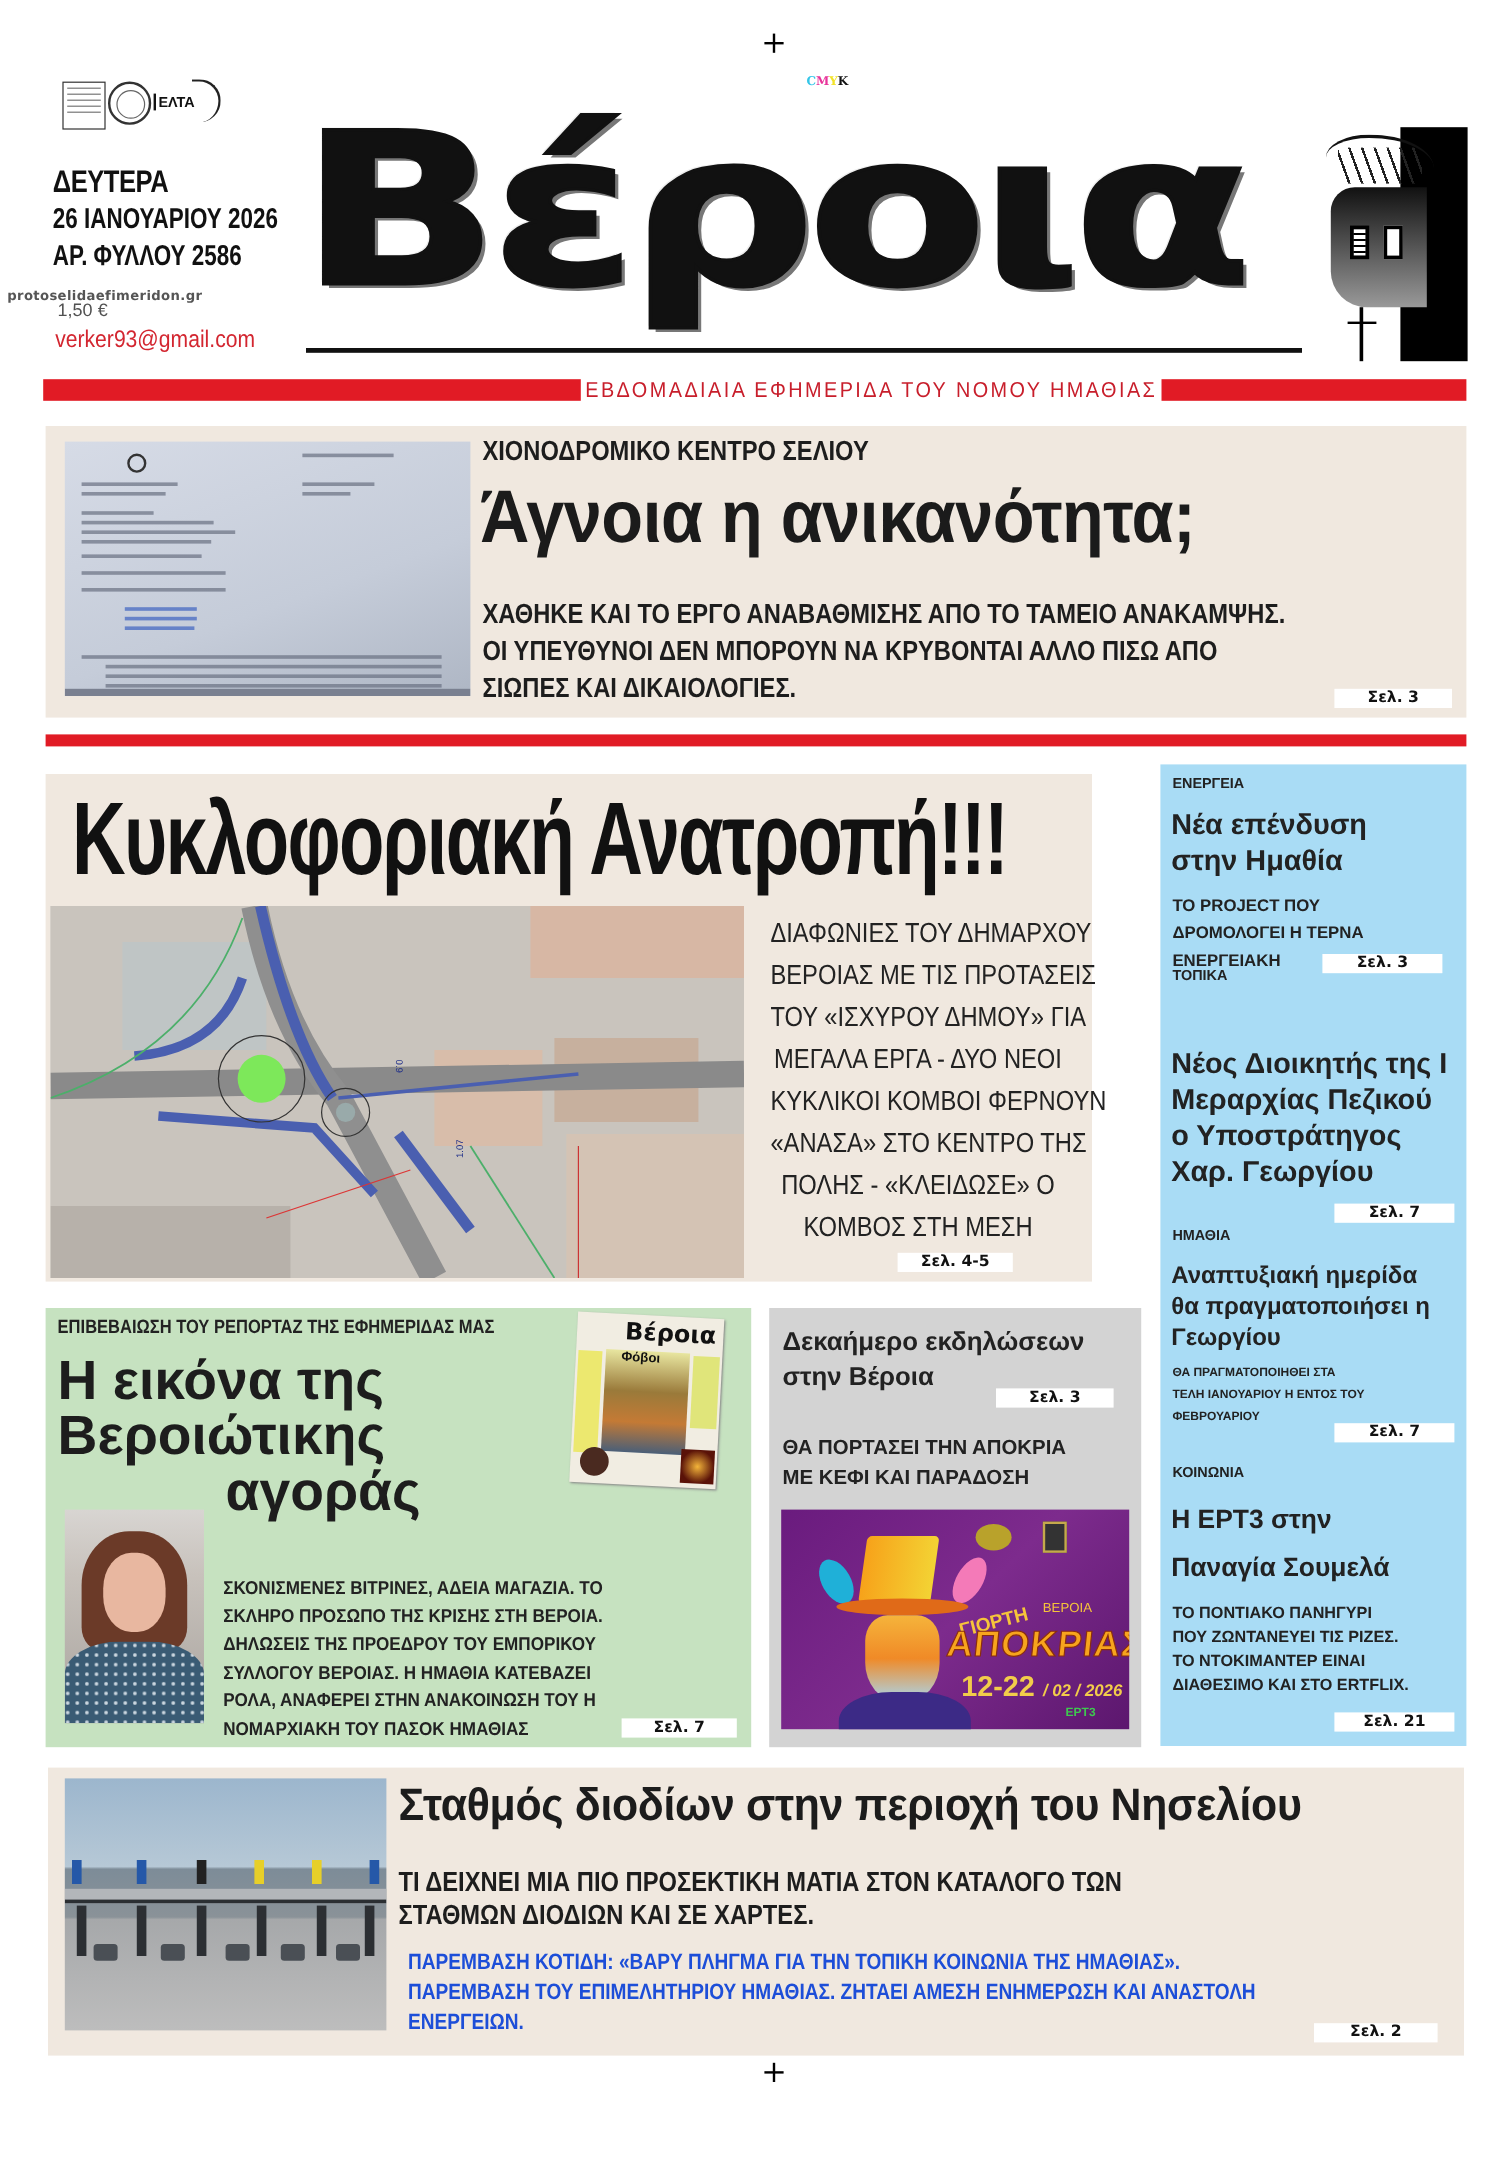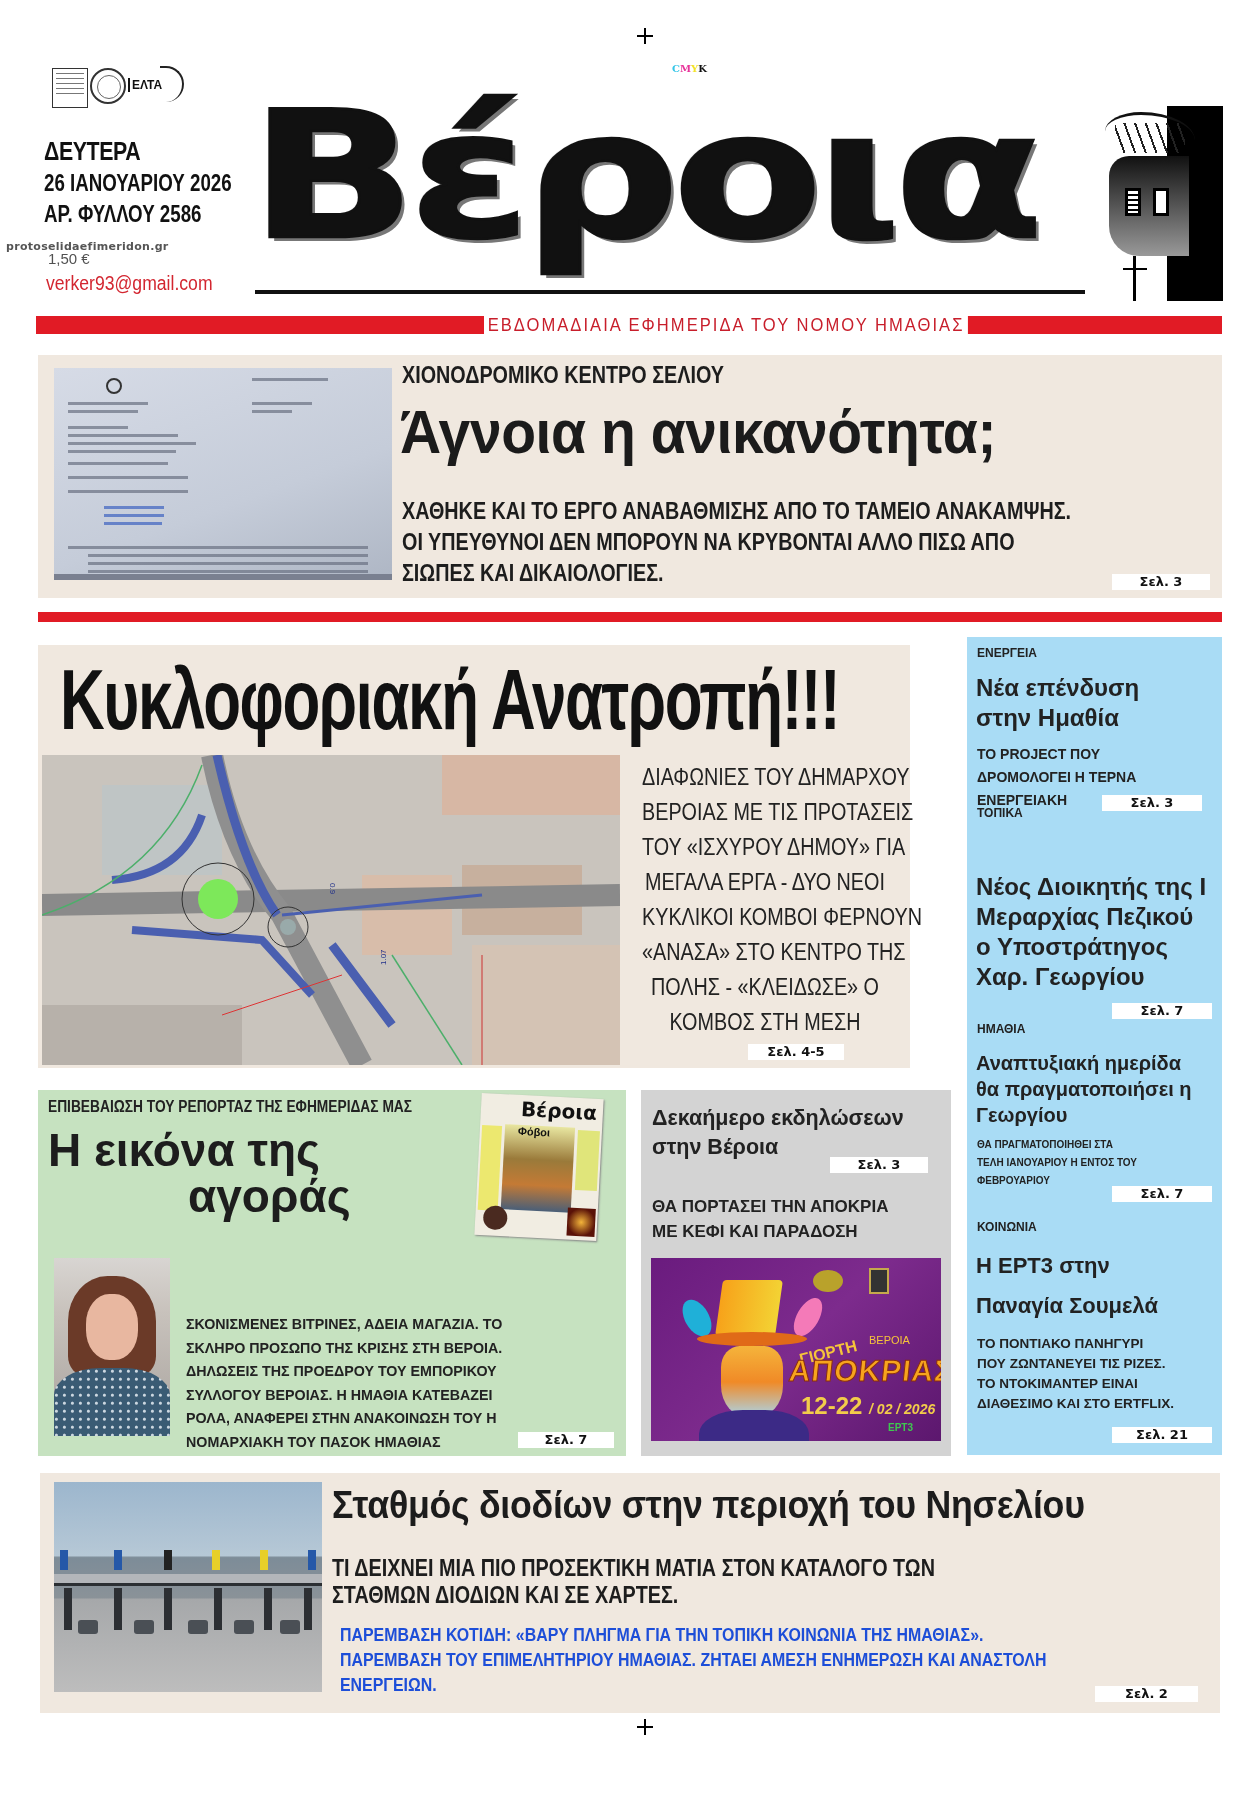--- a/index.html
+++ b/index.html
@@ -311,20 +311,21 @@
     <div>ΤΟ ΝΤΟΚΙΜΑΝΤΕΡ ΕΙΝΑΙ</div>
     <div>ΔΙΑΘΕΣΙΜΟ ΚΑΙ ΣΤΟ ERTFLIX.</div>
   </div>
   <div class="page-ref" style="left:1112px; top:1427px; width:100px;">Σελ. 21</div>
 </div>
 
 <div class="green"></div>
 <div class="kicker-green cond">ΕΠΙΒΕΒΑΙΩΣΗ ΤΟΥ ΡΕΠΟΡΤΑΖ ΤΗΣ ΕΦΗΜΕΡΙΔΑΣ ΜΑΣ</div>
 <div class="headline-green">
   <span>Η εικόνα της</span>
+  <span>Βεροιώτικης</span>
   <span class="indent">αγοράς</span>
 </div>
 <div class="mini-front">
   <div class="mt">Βέροια</div>
   <div class="c2"></div>
   <div class="c1"></div>
   <div class="c3"></div>
   <div style="position:absolute; left:38px; top:30px; font-size:11px; font-weight:bold; color:#111;">Φόβοι</div>
   <div class="coin"></div>
   <div class="fire"></div>

